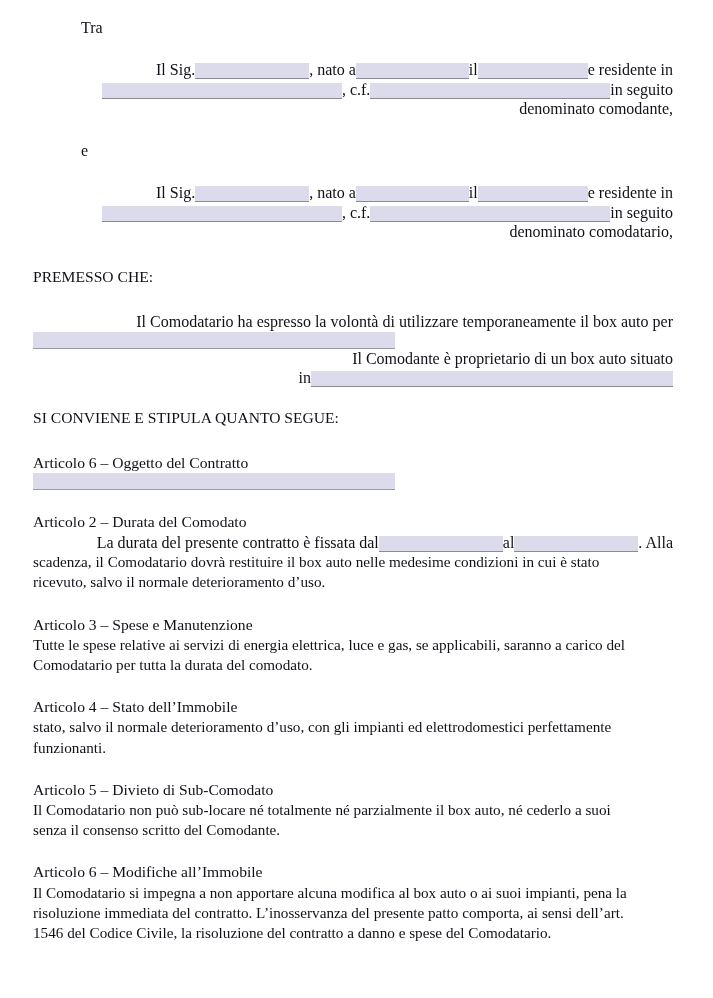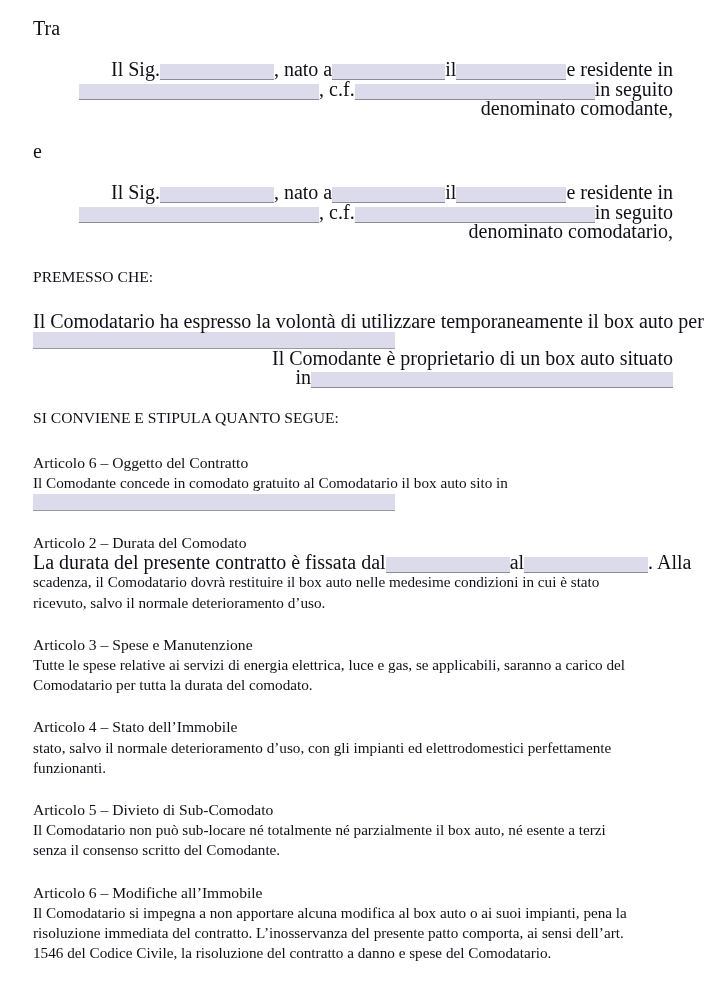--- a/index.html
+++ b/index.html
@@ -16,23 +16,24 @@
   }
   .page {
     position: relative;
     width: 713px;
     height: 998px;
     background: #ffffff;
     box-sizing: border-box;
     padding: 18px 40px 0 33px;
   }
   .line {
-    font-size: 20px;
+    font-size: 16px;
     line-height: 20.2px;
     white-space: nowrap;
+    margin-left: 48px;
   }
   .para {
     font-size: 15.2px;
     line-height: 20.2px;
   }
   .heading {
     font-size: 15.6px;
     line-height: 20.2px;
   }
   .gap-sm { height: 20px; }
@@ -109,21 +110,20 @@
   </div>
 
   <div class="gap-sm"></div>
 
   <div class="heading">SI CONVIENE E STIPULA QUANTO SEGUE:</div>
 
   <div class="gap-lg"></div>
 
   <div>
     <div class="heading">Articolo 6 – Oggetto del Contratto</div>
-    <div class="para">Il Comodante concede in comodato gratuito al Comodatario il box auto sito in</div>
     <div class="fld-block" style="width:362px;"></div>
   </div>
 
   <div class="gap-md"></div>
 
   <div>
     <div class="heading">Articolo 2 – Durata del Comodato</div>
     <div class="line row-tight">
       <span>La durata del presente contratto è fissata dal</span><span class="fld" style="width:124px;"></span><span>al</span><span class="fld" style="width:124px;"></span><span>. Alla</span>
     </div>
@@ -144,21 +144,21 @@
   <div>
     <div class="heading">Articolo 4 – Stato dell’Immobile</div>
     <div class="para">stato, salvo il normale deterioramento d’uso, con gli impianti ed elettrodomestici perfettamente</div>
     <div class="para">funzionanti.</div>
   </div>
 
   <div class="gap-md"></div>
 
   <div>
     <div class="heading">Articolo 5 – Divieto di Sub-Comodato</div>
-    <div class="para">Il Comodatario non può sub-locare né totalmente né parzialmente il box auto, né esente a terzi</div>
+    <div class="para">Il Comodatario non può sub-locare né totalmente né parzialmente il box auto, né cederlo a suoi</div>
     <div class="para">senza il consenso scritto del Comodante.</div>
   </div>
 
   <div class="gap-md"></div>
 
   <div>
     <div class="heading">Articolo 6 – Modifiche all’Immobile</div>
     <div class="para">Il Comodatario si impegna a non apportare alcuna modifica al box auto o ai suoi impianti, pena la</div>
     <div class="para">risoluzione immediata del contratto. L’inosservanza del presente patto comporta, ai sensi dell’art.</div>
     <div class="para">1546 del Codice Civile, la risoluzione del contratto a danno e spese del Comodatario.</div>

